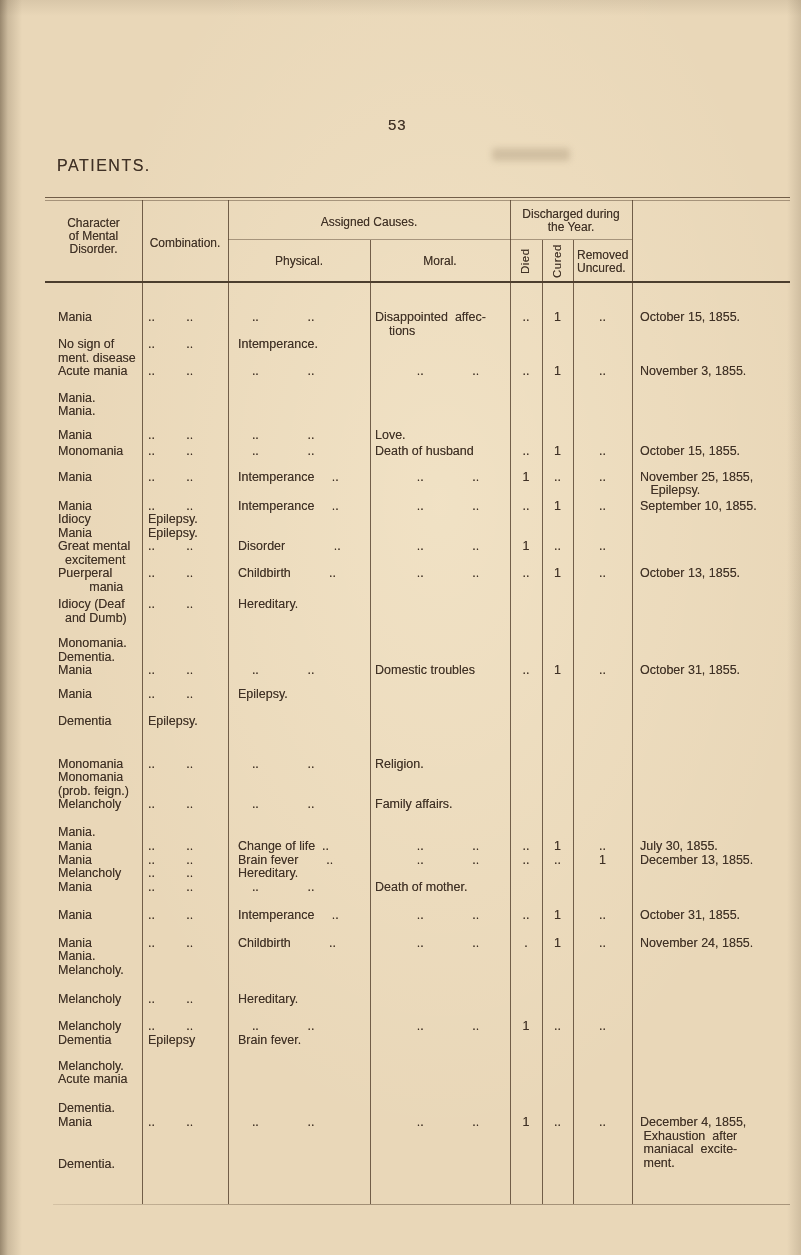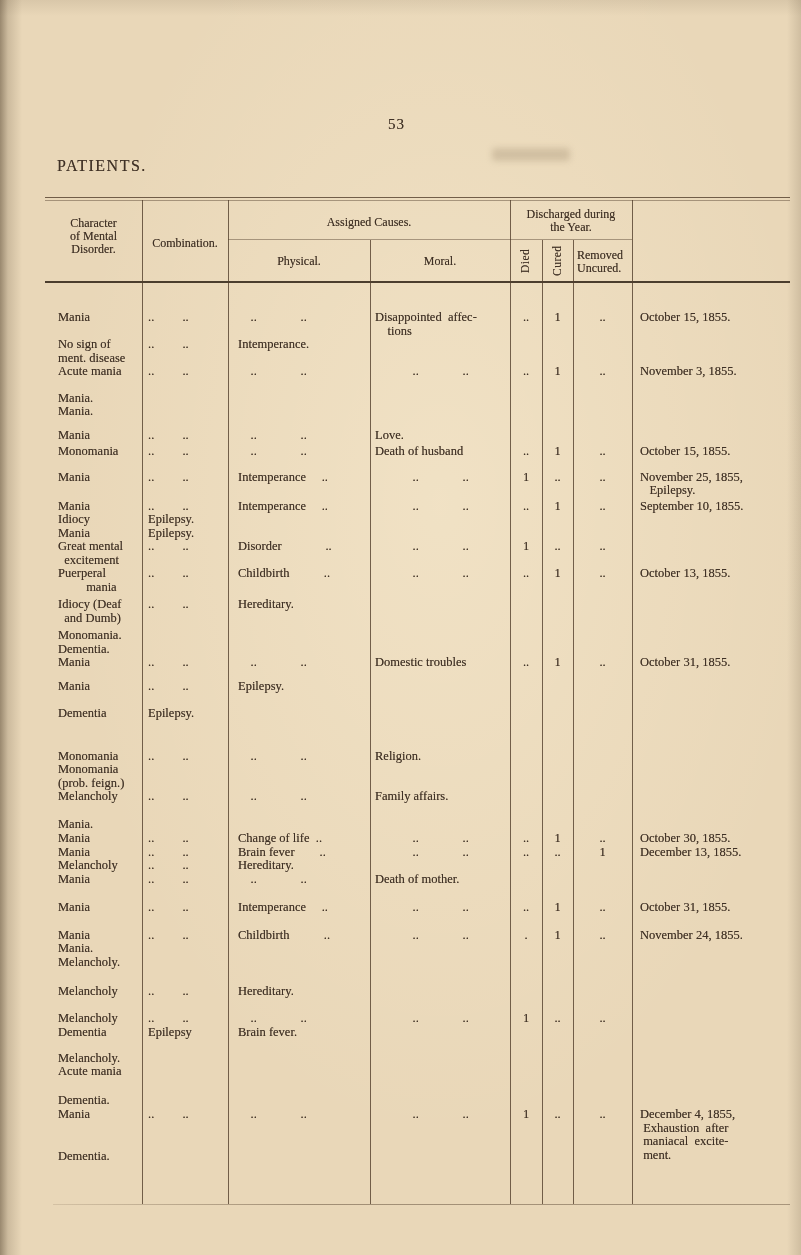--- a/index.html
+++ b/index.html
@@ -1,18 +1,18 @@
 <!DOCTYPE html>
 <html><head>
 <meta charset="utf-8">
 <style>
   html,body{margin:0;padding:0;background:#b9a584;}
   .page{
     position:relative;width:801px;height:1255px;overflow:hidden;
-    font-family:Liberation Serif, serif;
+    font-family:Liberation Sans, sans-serif;
     color:#3f3126;
     background:
       radial-gradient(ellipse at 55% 40%, rgba(255,245,220,0.35) 0%, rgba(0,0,0,0) 60%),
       linear-gradient(to right, rgba(74,58,38,0.50) 0px, rgba(74,58,38,0.18) 8px, rgba(74,58,38,0.0) 22px),
       linear-gradient(to left, rgba(74,58,38,0.16) 0px, rgba(74,58,38,0.0) 14px),
       linear-gradient(to bottom, rgba(74,58,38,0.10) 0px, rgba(74,58,38,0.0) 16px),
       #e9d7b8;
     text-shadow:0 0 .5px rgba(62,44,26,.55);
   }
   .pagenum{position:absolute;left:388px;top:116px;font-size:15px;letter-spacing:1px;}
@@ -335,21 +335,21 @@
           </div>
           <div class="cell c3">
             <div>Hereditary.</div>
           </div>
           <div class="cell c4"></div>
           <div class="cell c5"></div>
           <div class="cell c6"></div>
           <div class="cell c7"></div>
           <div class="cell c8"></div>
         </div>
-        <div class="row" style="margin-top: 4px;">
+        <div class="row" style="margin-top: 12px;">
           <div class="cell c1">
             <div>Monomania.</div>
           </div>
           <div class="cell c2"></div>
           <div class="cell c3"></div>
           <div class="cell c4"></div>
           <div class="cell c5"></div>
           <div class="cell c6"></div>
           <div class="cell c7"></div>
           <div class="cell c8"></div>
@@ -487,21 +487,21 @@
           <div class="cell c3">
             <div>Change of life  ..</div>
           </div>
           <div class="cell c4">
             <div>            ..              ..</div>
           </div>
           <div class="cell c5">..</div>
           <div class="cell c6">1</div>
           <div class="cell c7">..</div>
           <div class="cell c8">
-            <div>October 30, 1855.</div>
+            <div>July 30, 1855.</div>
           </div>
         </div>
         <div class="row" style="margin-top: 0px;">
           <div class="cell c1">
             <div>Mania</div>
           </div>
           <div class="cell c2">
             <div>..         ..</div>
           </div>
           <div class="cell c3">

